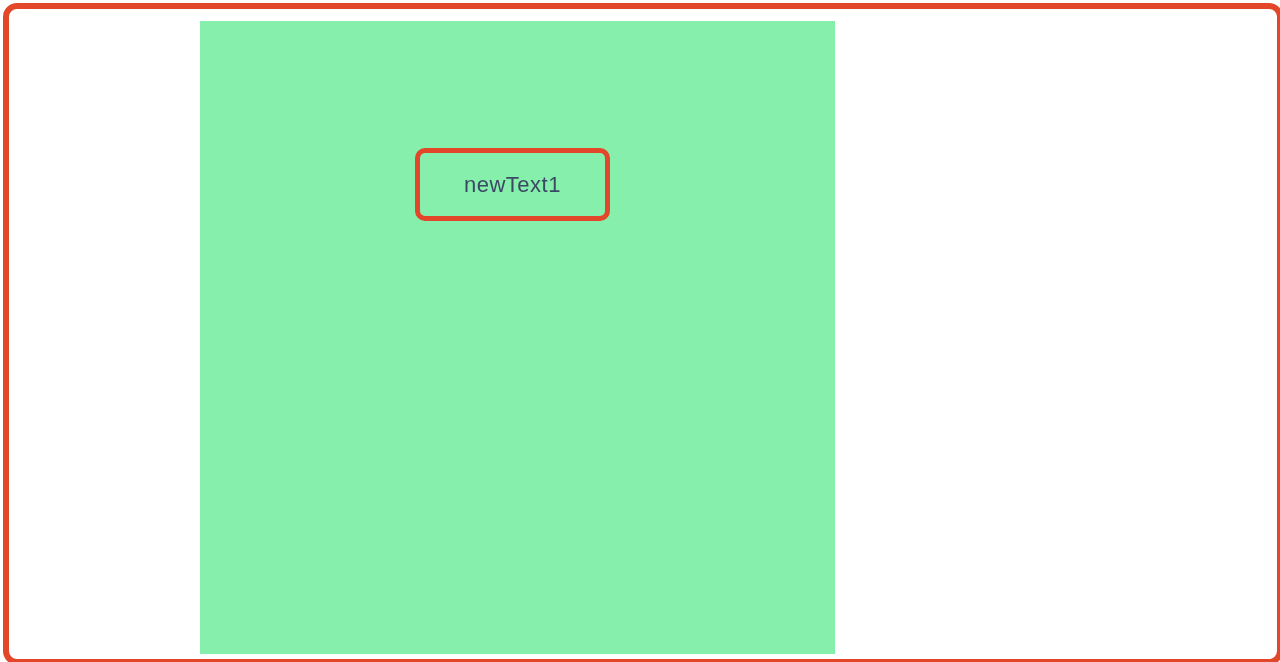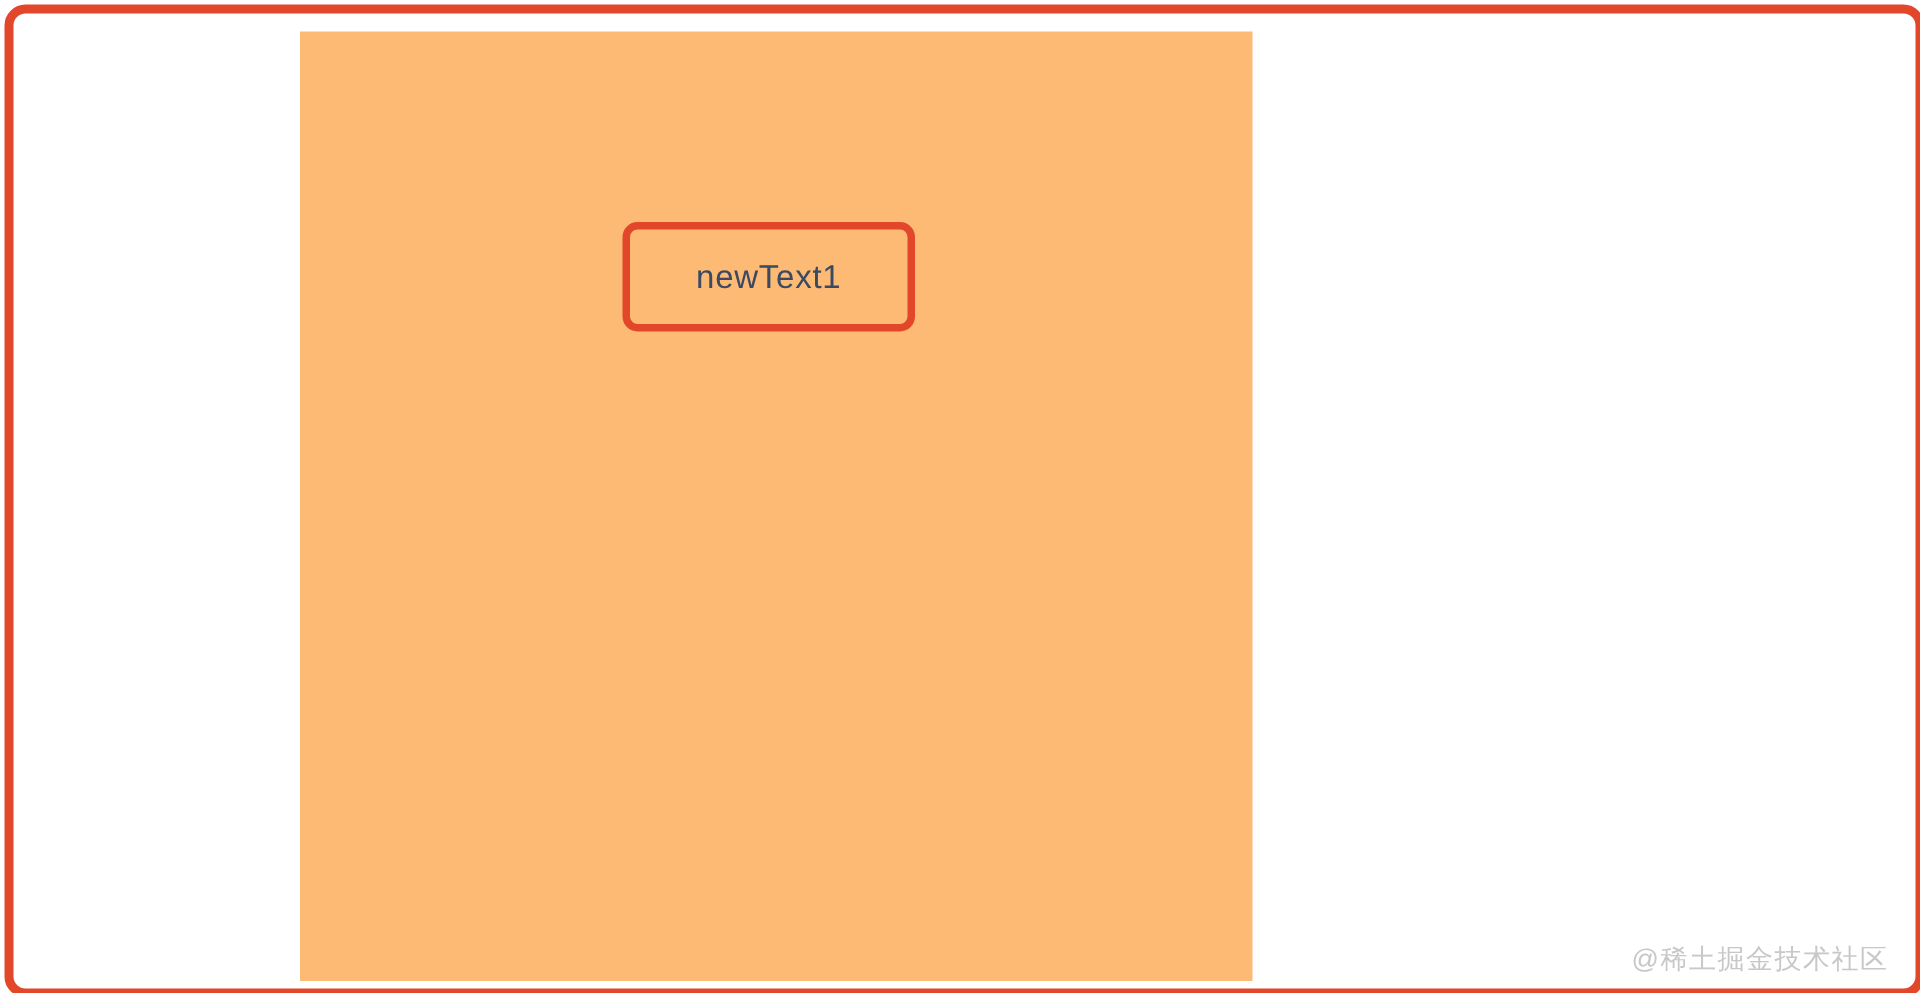--- a/index.html
+++ b/index.html
@@ -21,21 +21,21 @@
     border-radius: 14px;
     background: #ffffff;
     box-sizing: content-box;
   }
   .canvas-area {
     position: absolute;
     left: 191px;   
     top: 12px;
     width: 635px;
     height: 633px;
-    background: #fdba74;
+    background: #86efac;
   }
   .text-box {
     position: absolute;
     border: 5px solid #e2472a;
     border-radius: 10px;
     display: flex;
     align-items: center;
     justify-content: center;
     box-sizing: border-box;
     cursor: move;
@@ -74,15 +74,14 @@
 
   <div class="canvas-area">
 
     <div class="text-box text-box-1">
       <span class="text-label">newText1</span>
     </div>
 
 
   </div>
 
-  <div class="watermark">@稀土掘金技术社区</div>
 
 </div>
 
 </body></html>

